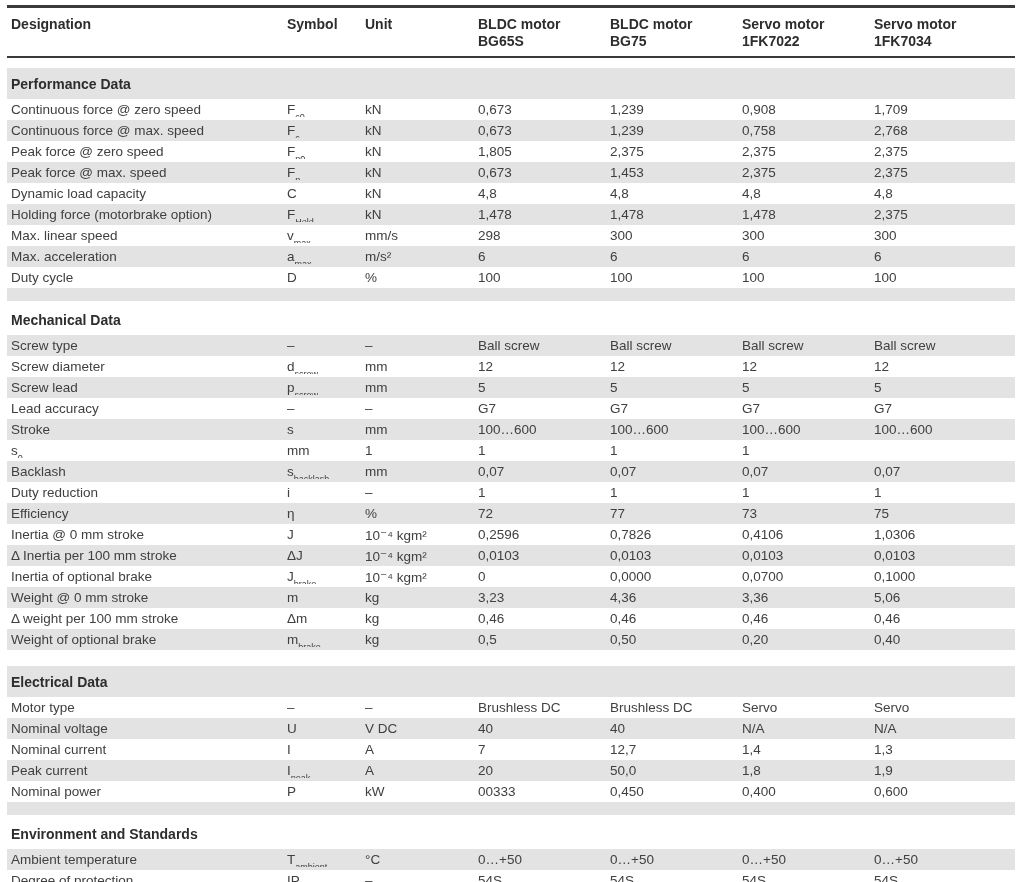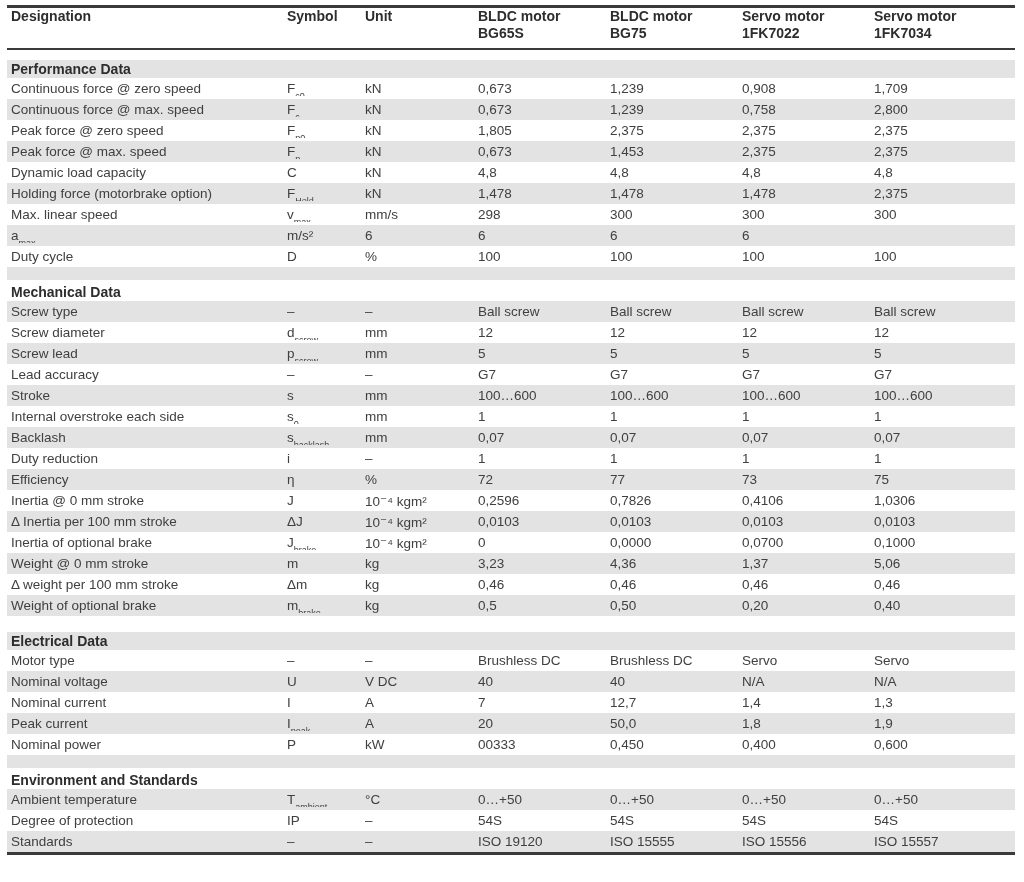--- a/index.html
+++ b/index.html
@@ -18,26 +18,26 @@
   .rule{background:var(--rule);}
   .rule-top{height:3px;}
   .rule-mid{height:2px;margin-bottom:10px;}
   .rule-bottom{height:3px;}
   .grid{
     display:grid;
     grid-template-columns:276px 78px 113px 132px 132px 132px 1fr;
     padding-left:4px;
   }
   .header-row{
-    padding-bottom:6px;
+    padding-top:8px;padding-bottom:6px;
     font-size:14px;font-weight:bold;line-height:17px;color:var(--heading);
   }
   .header-row .hcell{white-space:nowrap;}
   .section-title-row{
-    height:18px;display:flex;align-items:center;padding-left:4px;
+    height:31px;display:flex;align-items:center;padding-left:4px;
     font-size:14px;font-weight:bold;color:var(--heading);
   }
   .trow{
     height:21px;align-items:center;
     font-size:13.5px;white-space:nowrap;
   }
   .shaded{background:var(--shade);}
   .spacer{height:16px;}
   .spacer-band{height:13px;}
   sub{
@@ -88,21 +88,21 @@
         <div class="cell">0,908</div>
         <div class="cell">1,709</div>
       </div>
       <div class="grid trow shaded">
         <div class="cell">Continuous force @ max. speed</div>
         <div class="cell"><span>F</span><sub>c</sub></div>
         <div class="cell">kN</div>
         <div class="cell">0,673</div>
         <div class="cell">1,239</div>
         <div class="cell">0,758</div>
-        <div class="cell">2,800</div>
+        <div class="cell">2,768</div>
       </div>
       <div class="grid trow">
         <div class="cell">Peak force @ zero speed</div>
         <div class="cell"><span>F</span><sub>p0</sub></div>
         <div class="cell">kN</div>
         <div class="cell">1,805</div>
         <div class="cell">2,375</div>
         <div class="cell">2,375</div>
         <div class="cell">2,375</div>
       </div>
@@ -136,20 +136,21 @@
       <div class="grid trow">
         <div class="cell">Max. linear speed</div>
         <div class="cell"><span>v</span><sub>max</sub></div>
         <div class="cell">mm/s</div>
         <div class="cell">298</div>
         <div class="cell">300</div>
         <div class="cell">300</div>
         <div class="cell">300</div>
       </div>
       <div class="grid trow shaded">
+        <div class="cell">Max. acceleration</div>
         <div class="cell"><span>a</span><sub>max</sub></div>
         <div class="cell">m/s²</div>
         <div class="cell">6</div>
         <div class="cell">6</div>
         <div class="cell">6</div>
         <div class="cell">6</div>
       </div>
       <div class="grid trow">
         <div class="cell">Duty cycle</div>
         <div class="cell"><span>D</span></div>
@@ -204,21 +205,20 @@
       <div class="grid trow shaded">
         <div class="cell">Stroke</div>
         <div class="cell"><span>s</span></div>
         <div class="cell">mm</div>
         <div class="cell">100…600</div>
         <div class="cell">100…600</div>
         <div class="cell">100…600</div>
         <div class="cell">100…600</div>
       </div>
       <div class="grid trow">
-        <div class="cell">Internal overstroke each side</div>
         <div class="cell"><span>s</span><sub>0</sub></div>
         <div class="cell">mm</div>
         <div class="cell">1</div>
         <div class="cell">1</div>
         <div class="cell">1</div>
         <div class="cell">1</div>
       </div>
       <div class="grid trow shaded">
         <div class="cell">Backlash</div>
         <div class="cell"><span>s</span><sub>backlash</sub></div>
@@ -272,21 +272,21 @@
         <div class="cell">0,0000</div>
         <div class="cell">0,0700</div>
         <div class="cell">0,1000</div>
       </div>
       <div class="grid trow shaded">
         <div class="cell">Weight @ 0 mm stroke</div>
         <div class="cell"><span>m</span></div>
         <div class="cell">kg</div>
         <div class="cell">3,23</div>
         <div class="cell">4,36</div>
-        <div class="cell">1,37</div>
+        <div class="cell">3,36</div>
         <div class="cell">5,06</div>
       </div>
       <div class="grid trow">
         <div class="cell">Δ weight per 100 mm stroke</div>
         <div class="cell"><span>Δm</span></div>
         <div class="cell">kg</div>
         <div class="cell">0,46</div>
         <div class="cell">0,46</div>
         <div class="cell">0,46</div>
         <div class="cell">0,46</div>

